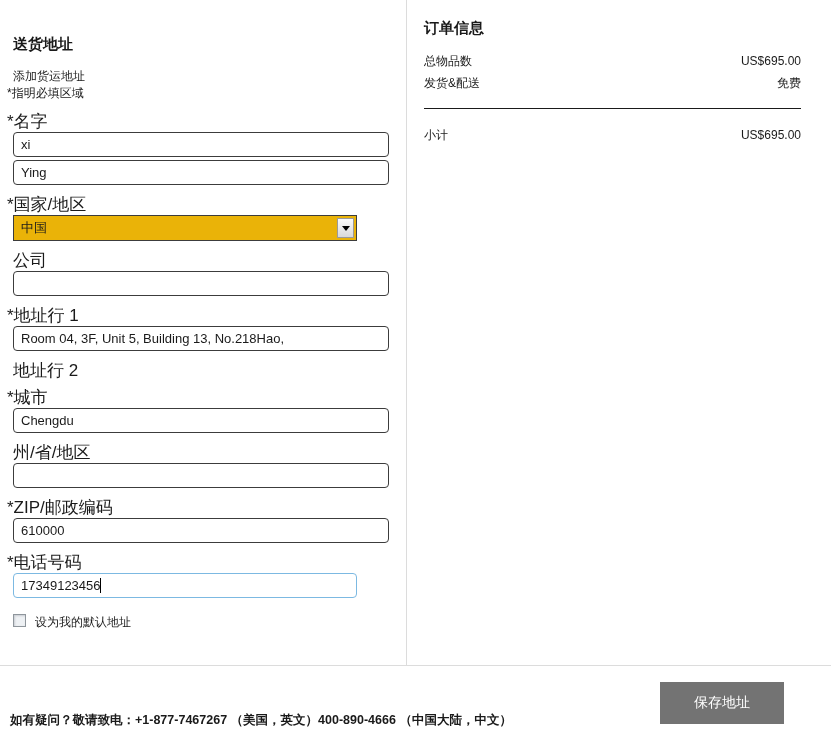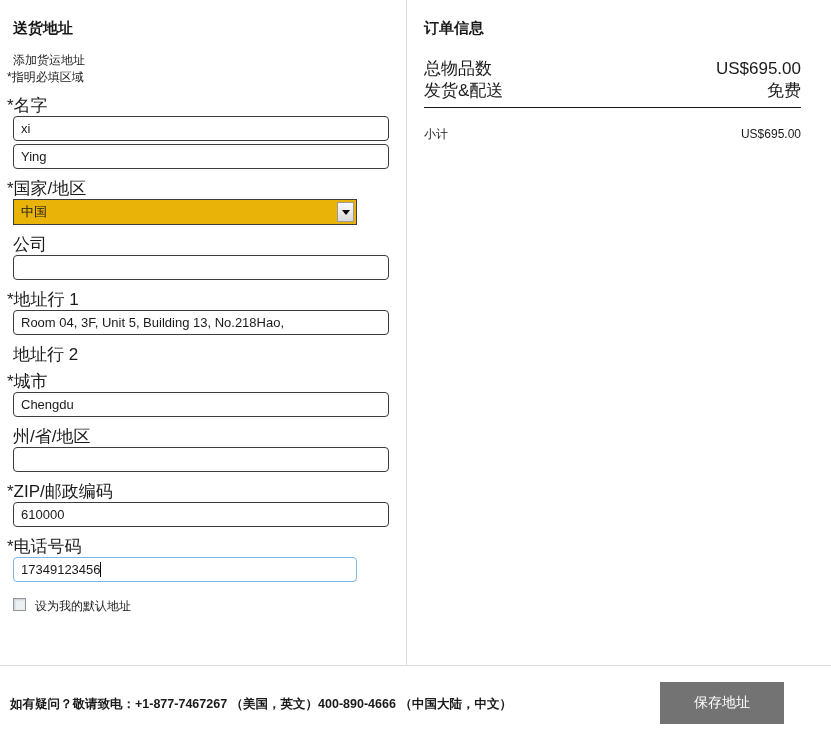--- a/index.html
+++ b/index.html
@@ -4,21 +4,21 @@
 <style>
   html,body { margin:0; padding:0; }
   body {
     width:831px; height:731px; position:relative;
     background:#ffffff; color:#1a1a1a;
     font-family:"Liberation Sans", sans-serif;
     overflow:hidden;
   }
 
   
-  .left-pane { position:absolute; left:13px; top:20px; width:345px; }
+  .left-pane { position:absolute; left:13px; top:36px; width:345px; }
   .pane-heading { font-size:15px; font-weight:bold; margin:0; line-height:16px; }
   .intro { margin-top:16px; font-size:12px; line-height:17px; }
   .intro-note { margin-left:-6px; }
 
   .field-label { font-size:17px; line-height:15px; margin-top:12px; }
   .field-label.required { margin-left:-6px; }
 
   .textbox {
     display:block; width:376px; height:25px; box-sizing:border-box;
     margin-top:3px; padding:0 7px;
@@ -55,26 +55,26 @@
     box-shadow:inset 1px 1px 2px rgba(90,100,110,.25);
     margin-right:9px; cursor:pointer;
   }
 
   
   .divider-v { position:absolute; left:406px; top:0; width:1px; height:665px; background:#dcdcdc; }
   .divider-h { position:absolute; left:0; top:665px; width:831px; height:1px; background:#dcdcdc; }
 
   
   .right-pane { position:absolute; left:424px; top:20px; width:377px; }
-  .order-rows { margin-top:22px; font-size:17px; border-bottom:1px solid #1a1a1a; padding-bottom:5px; }
+  .order-rows { margin-top:14px; font-size:12px; border-bottom:1px solid #1a1a1a; padding-bottom:14px; }
   .order-row { display:flex; justify-content:space-between; line-height:16px; padding:3px 0; }
   .subtotal-row { display:flex; justify-content:space-between; margin-top:18px; font-size:12px; line-height:16px; }
 
   
-  .footer-text { position:absolute; left:10px; top:696px; font-size:12.5px; font-weight:bold; white-space:nowrap; }
+  .footer-text { position:absolute; left:10px; top:712px; font-size:12.5px; font-weight:bold; white-space:nowrap; }
   .save-button {
     position:absolute; left:660px; top:682px; width:124px; height:42px;
     background:#737373; color:#ffffff; font-size:14px;
     display:flex; align-items:center; justify-content:center;
     cursor:pointer; border:none;
   }
 </style>
 </head>
 <body>
 

